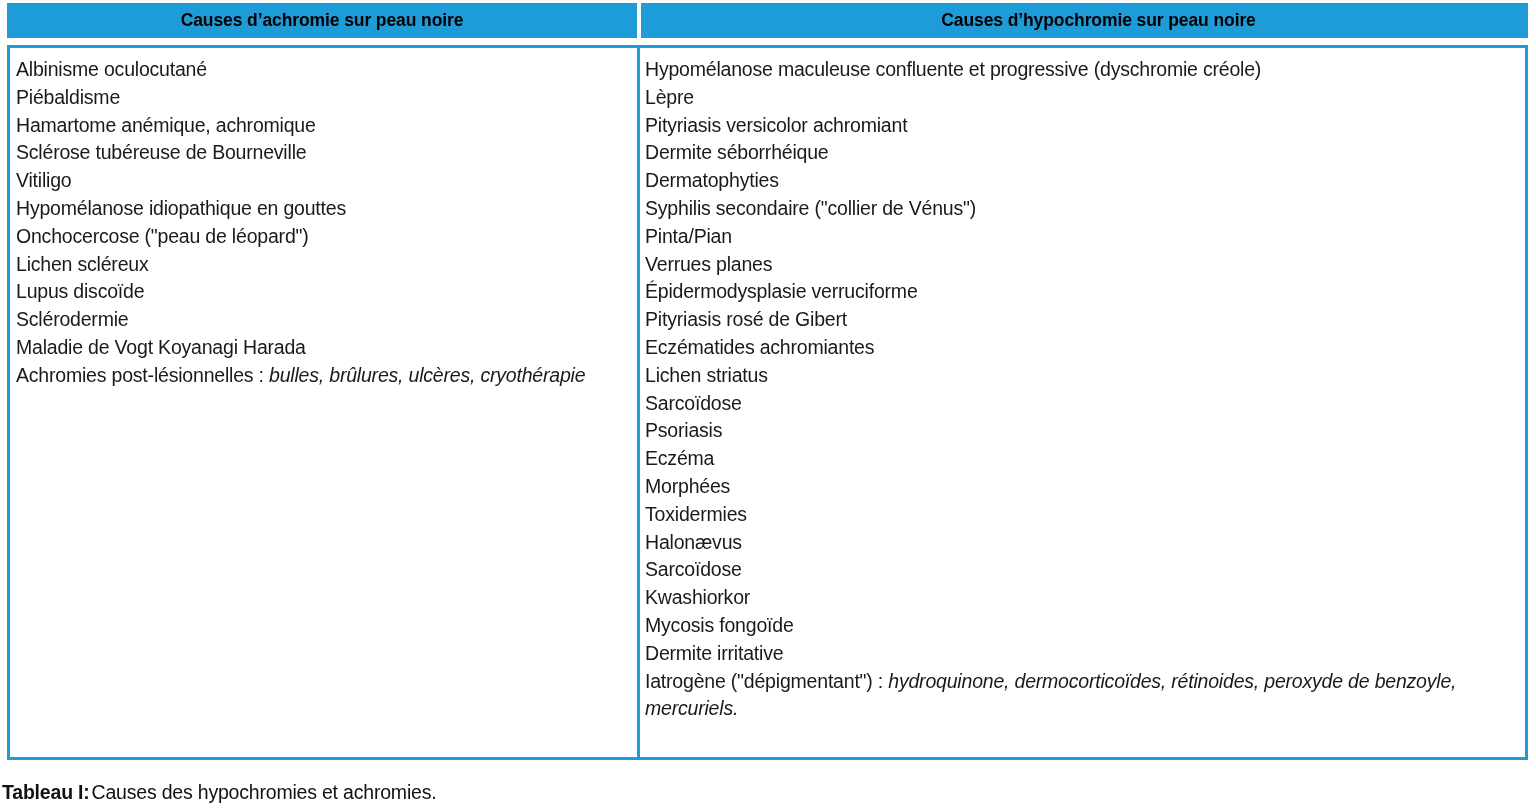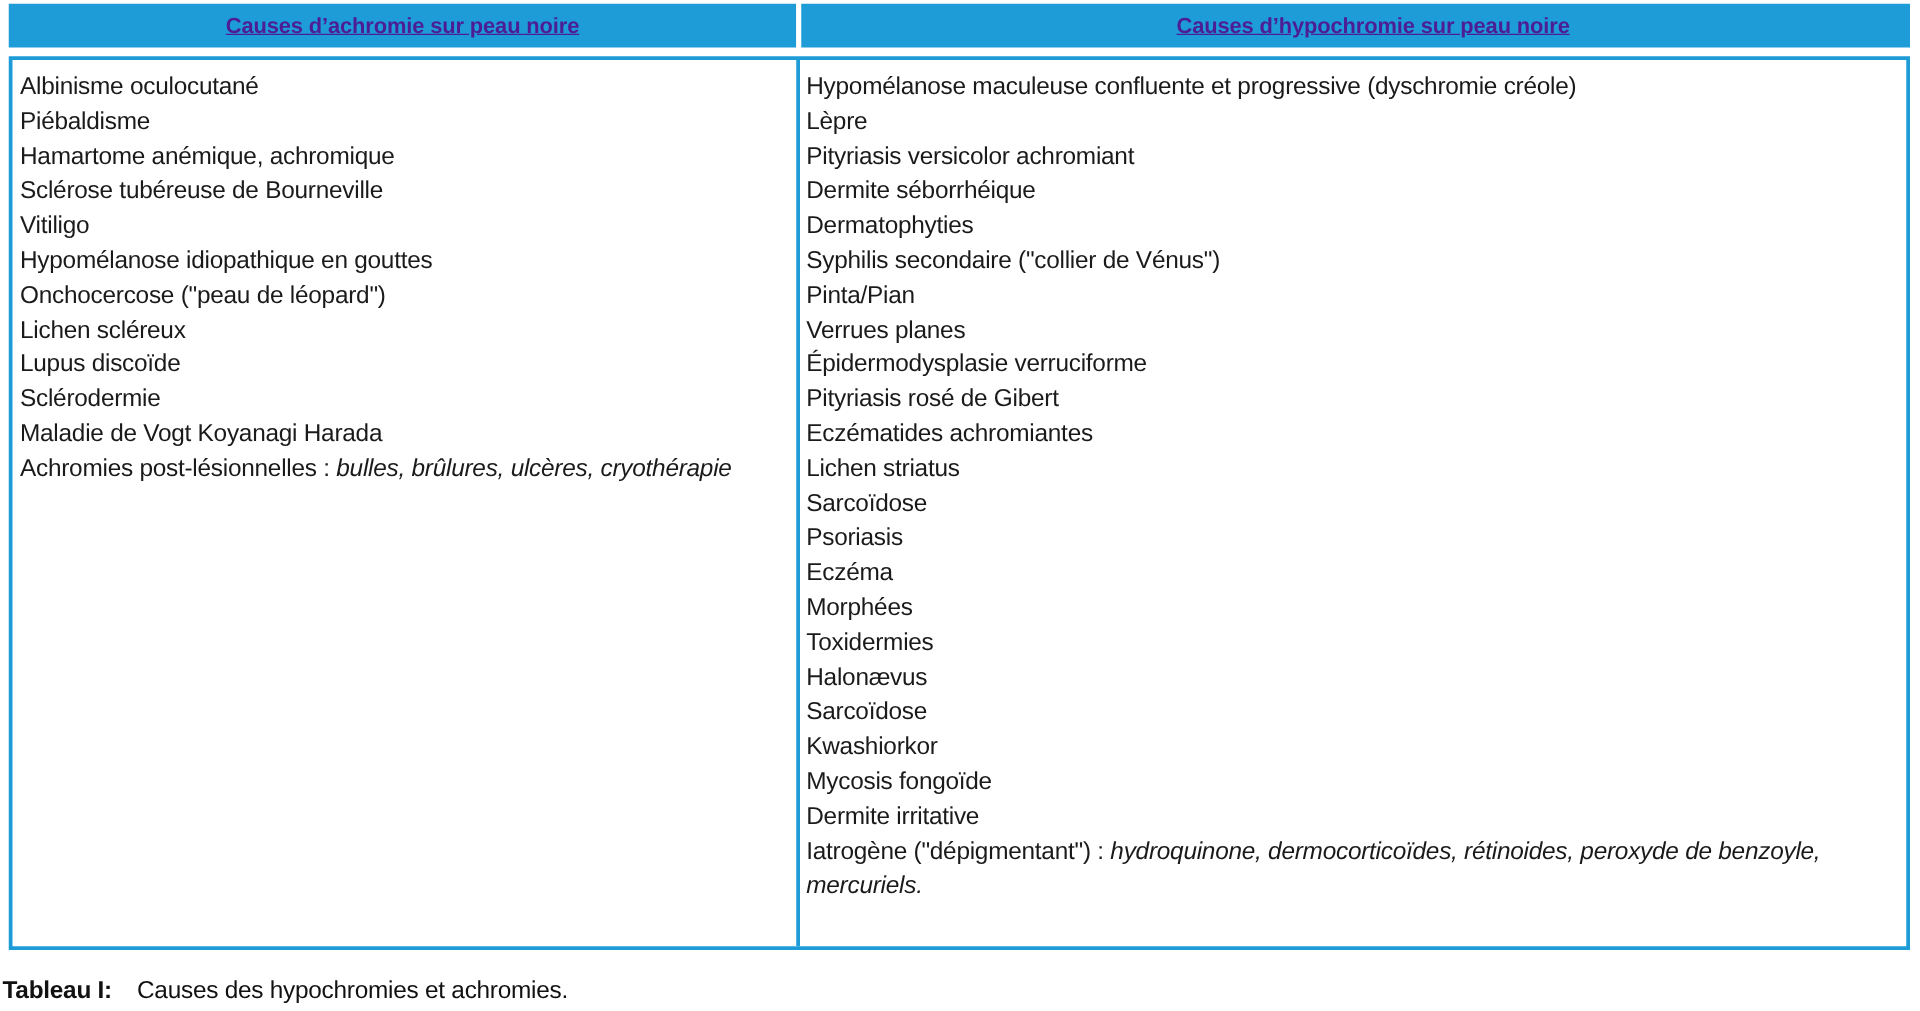--- a/index.html
+++ b/index.html
@@ -18,28 +18,27 @@
     left: 7px;
     top: 3px;
     width: 1521px;
   }
   .tbl-header {
     display: flex;
     height: 35px;
   }
   .th {
     background: var(--blue);
-    color: #4c1d95;
+    color: #000000;
     font-weight: bold;
     font-size: 17.5px;
     letter-spacing: -0.1px;
     display: flex;
     align-items: center;
     justify-content: center;
-    text-decoration: underline;
   }
   .th-left { width: 630px; }
   .th-div { width: 4px; background: #ffffff; }
   .th-right { flex: 1; padding-left: 28px; }
   .tbl-body {
     margin-top: 7px;
     display: flex;
     border: 3px solid var(--blue);
     height: 715px;
     box-sizing: border-box;
@@ -62,21 +61,21 @@
   }
   .line em { font-style: italic; }
   .caption {
     position: absolute;
     left: 2px;
     top: 781px;
     font-size: 19.5px;
     letter-spacing: -0.2px;
     color: #111111;
   }
-  .caption b { font-weight: bold; margin-right: 20px; }
+  .caption b { font-weight: bold; margin-right: 2px; }
 </style>
 </head>
 <body>
 
 <div class="page" style="--blue: #1E9CD8; color: rgb(26, 26, 26);">
   <div class="tbl">
     <div class="tbl-header">
       <div class="th th-left">Causes d’achromie sur peau noire</div>
       <div class="th-div"></div>
       <div class="th th-right">Causes d’hypochromie sur peau noire</div>

